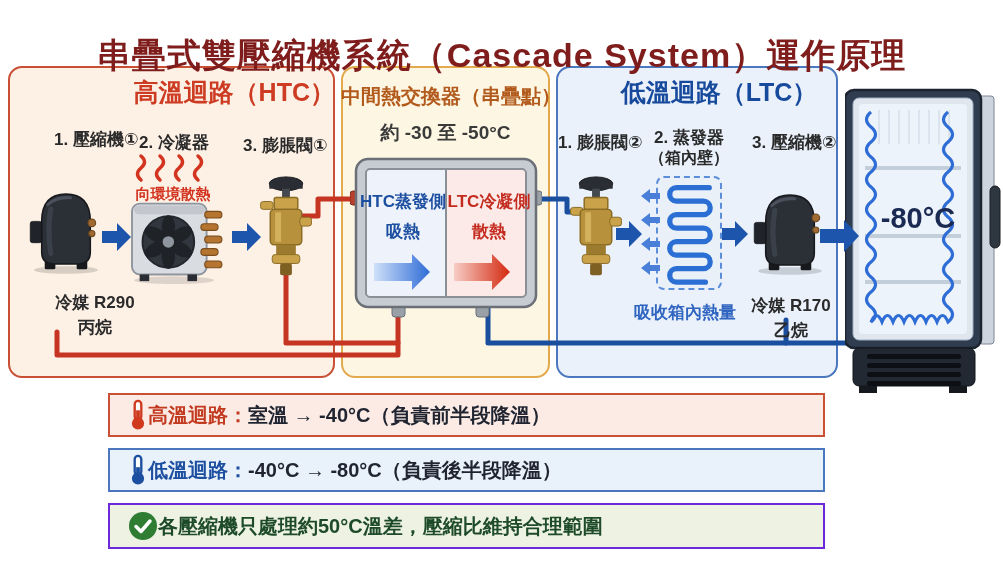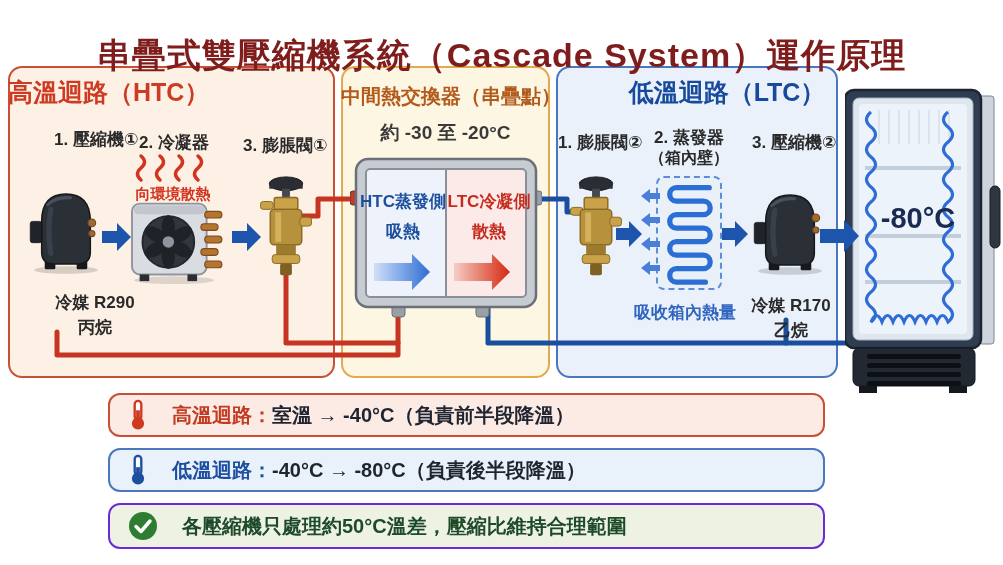--- a/index.html
+++ b/index.html
@@ -10,46 +10,46 @@
 
   .main-title{left:0;top:10px;width:100%;text-align:center;font-size:34px;font-weight:800;
               color:#7f1d1d;letter-spacing:1px;z-index:5;}
 
   .loop-box{border-radius:14px;z-index:1;box-sizing:border-box;}
   .box-htc{left:8px;top:66px;width:327px;height:312px;background:#fdf1e6;border:2.5px solid #c94f35;}
   .box-mid{left:341px;top:66px;width:209px;height:312px;background:#fdf6e2;border:2.5px solid #e2a94d;}
   .box-ltc{left:556px;top:66px;width:282px;height:312px;background:#eaf1fb;border:2.5px solid #4a77bd;}
 
   .sec-title{z-index:5;font-weight:800;white-space:nowrap;}
-  .htc-title{left:8px;width:327px;top:76px;text-align:left;font-size:25px;color:#cc3b22;}
+  .htc-title{left:8px;width:327px;top:76px;text-align:right;font-size:25px;color:#cc3b22;}
   .mid-title{left:341px;width:209px;top:83px;text-align:center;font-size:20px;color:#b25a1c;}
   .mid-range{left:341px;width:209px;top:120px;text-align:center;font-size:19px;color:#3a3a3a;font-weight:800;z-index:5;}
-  .ltc-title{left:556px;width:326px;top:76px;text-align:center;font-size:25px;color:#174a9c;padding-left:8px;}
+  .ltc-title{left:556px;width:326px;top:76px;text-align:center;font-size:25px;color:#174a9c;}
 
   .step{z-index:5;font-size:17px;font-weight:800;color:#2a2a2a;white-space:nowrap;}
   .small-note{z-index:5;font-size:15px;font-weight:800;white-space:nowrap;}
   .ref{z-index:5;font-size:17px;font-weight:800;color:#2a2a2a;}
 
   .hx-label{z-index:5;font-size:17px;font-weight:800;white-space:nowrap;text-align:center;}
   .hx-blue{color:#1d4fa0;}
   .hx-red{color:#c42b1e;}
 
   .freezer-temp{left:858px;top:202px;width:120px;text-align:center;font-size:29px;font-weight:800;
                 color:#1b2a52;z-index:5;}
 
   .layer{left:0;top:0;width:1003px;height:565px;z-index:2;pointer-events:none;}
   .layer-top{z-index:4;}
   .comp{z-index:3;}
 
   .evap-box{left:656px;top:176px;width:66px;height:114px;border:2.5px dashed #5b8dd9;border-radius:8px;
             background:rgba(234,240,248,.8);z-index:3;box-sizing:border-box;display:flex;
             align-items:center;justify-content:center;}
 
-  .note-bar{left:108px;width:717px;border-radius:12px;display:flex;align-items:center;
-            padding-left:18px;gap:24px;box-sizing:border-box;z-index:5;}
+  .note-bar{left:108px;width:717px;border-radius:0;display:flex;align-items:center;
+            padding-left:18px;gap:0;box-sizing:border-box;z-index:5;}
   .note-hot{top:393px;height:44px;background:#fcebe5;border:2px solid #c94f35;}
   .note-cold{top:448px;height:44px;background:#e9f1fb;border:2px solid #4a77bd;}
   .note-check{top:503px;height:46px;background:#eef2e3;border:2px solid #6d28d9;}
   .note-text{font-size:20px;font-weight:800;color:#1f2430;white-space:nowrap;}
   .note-hot .note-label{color:#c23a20;}
   .note-cold .note-label{color:#1d4fa0;}
   .note-check .note-text{color:#1d4a28;}
 </style>
 </head>
 <body>
@@ -77,21 +77,21 @@
 
   <div class="abs sec-title htc-title">高溫迴路（HTC）</div>
   <div class="abs step" style="left:28px;top:128px;margin-left:26px;">1. 壓縮機①</div>
   <div class="abs step ctr" style="left:126px;top:131px;width:96px;">2. 冷凝器</div>
   <div class="abs step" style="left:243px;top:134px;">3. 膨脹閥①</div>
   <div class="abs small-note ctr" style="left:123px;top:185px;width:100px;color:#d3341f;">向環境散熱</div>
   <div class="abs ref ctr" style="left:40px;top:291px;width:110px;">冷媒 R290</div>
   <div class="abs ref ctr" style="left:40px;top:316px;width:110px;">丙烷</div>
 
   <div class="abs sec-title mid-title">中間熱交換器（串疊點）</div>
-  <div class="abs mid-range">約 -30 至 -20°C</div>
+  <div class="abs mid-range">約 -30 至 -50°C</div>
   <div class="abs hx-label hx-blue" style="left:360px;top:190px;width:86px;">HTC蒸發側</div>
   <div class="abs hx-label hx-blue" style="left:360px;top:220px;width:86px;">吸熱</div>
   <div class="abs hx-label hx-red" style="left:446px;top:190px;width:86px;">LTC冷凝側</div>
   <div class="abs hx-label hx-red" style="left:446px;top:220px;width:86px;">散熱</div>
 
   <div class="abs sec-title ltc-title">低溫迴路（LTC）</div>
   <div class="abs step" style="left:558px;top:131px;">1. 膨脹閥②</div>
   <div class="abs step ctr" style="left:648px;top:126px;width:82px;">2. 蒸發器</div>
   <div class="abs step ctr" style="left:643px;top:148px;width:92px;font-size:16px;">（箱內壁）</div>
   <div class="abs step" style="left:752px;top:131px;">3. 壓縮機②</div>

